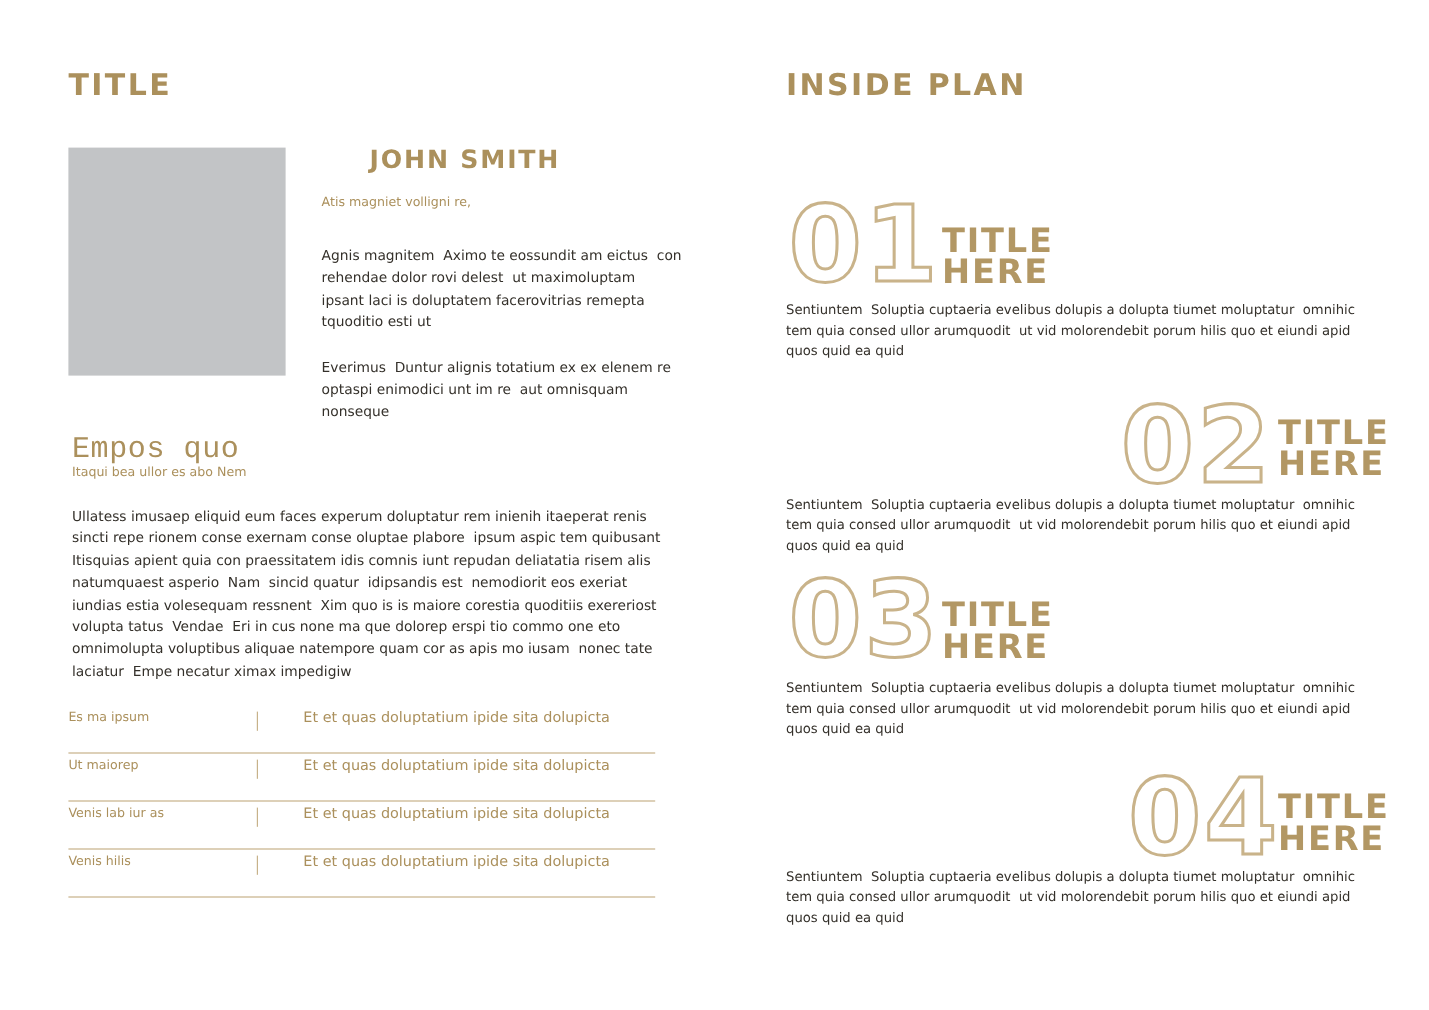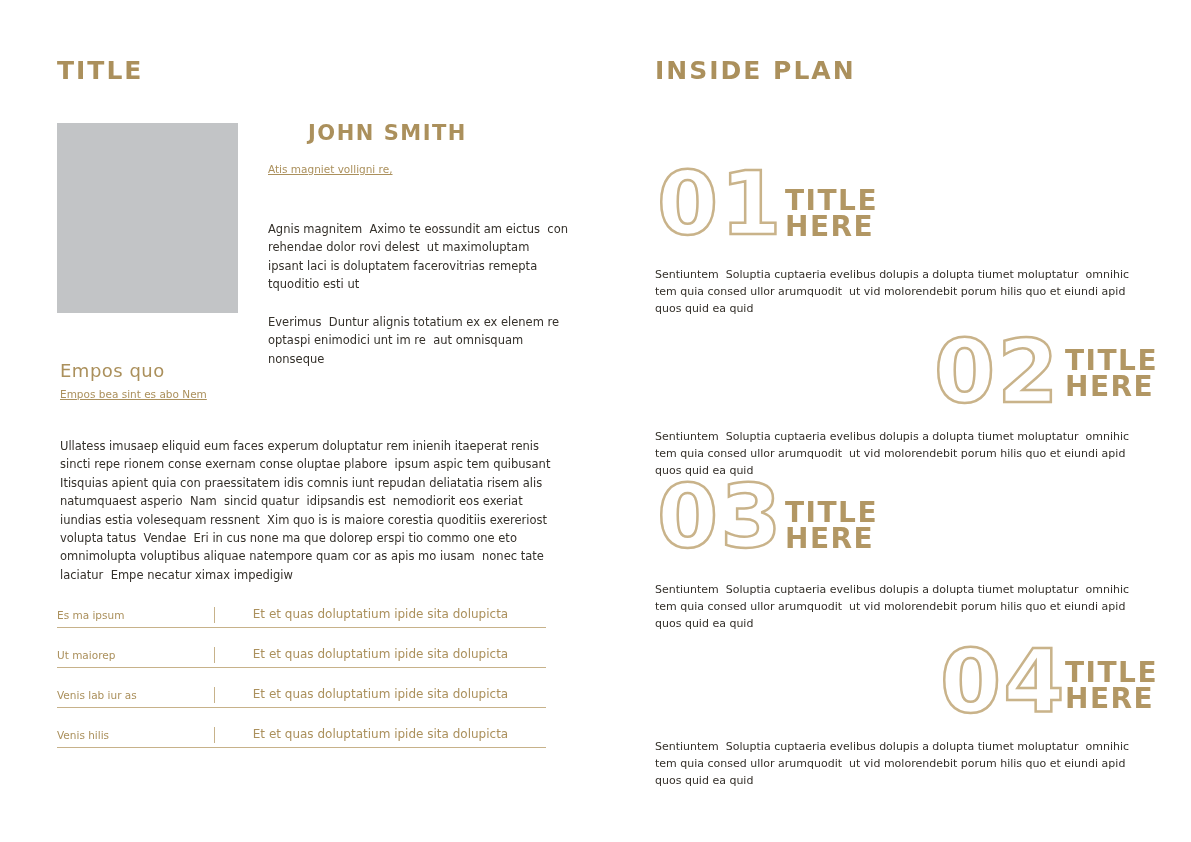--- a/index.html
+++ b/index.html
@@ -13,43 +13,43 @@
   .abs { position:absolute; }
 
   
   .page-title {
     font-size:25px; font-weight:bold; color:#ab905c; letter-spacing:2px;
   }
   .author-name {
     font-size:21px; font-weight:bold; color:#ab905c; letter-spacing:1.5px;
   }
   .small-accent {
-    font-size:10.5px; color:#ab905c;text-decoration:underline;
+    font-size:10.5px; color:#ab905c;
   }
   .section-heading {
-    font-size:18px; color:#ab905c; letter-spacing:0.5px;
+    font-size:25px; color:#ab905c; letter-spacing:0.5px;font-family:Liberation Mono, monospace;
   }
 
   
   .body-text {
-    font-size:11.5px; line-height:1.6; color:#34302a; white-space:pre-wrap;margin-top:16px;
+    font-size:11.5px; line-height:1.6; color:#34302a; white-space:pre-wrap;
   }
   .body-text.right { font-size:11px; line-height:1.55; }
 
   
   .photo {
     background:#c2c4c6; width:181px; height:190px;
   }
 
   
   .spec-table { left:57px; top:588px; width:489px; }
   .spec-row {
-    display:flex; align-items:flex-end;
+    display:flex; align-items:center;
     height:40px; box-sizing:border-box;
-    padding-bottom:6px;
+    padding-bottom:20px;
     border-bottom:1.5px solid #c7b28a;
   }
   .spec-label {
     width:157px; font-size:10.5px; color:#ab905c;
   }
   .spec-divider {
     width:1px; height:16px; background:#c7b28a; align-self:flex-end; margin-bottom:-2px;
   }
   .spec-value {
     flex:1; text-align:center; font-size:12px; color:#ab905c;
@@ -80,21 +80,21 @@
 <div class="abs author-name" style="left:268px; top:121px;margin-left:40px;">JOHN SMITH</div>
 
 <div class="abs small-accent" style="left:268px; top:163px;">Atis magniet volligni re,</div>
 
 <div class="abs body-text" style="left:268px; top:204px; width:300px;">Agnis magnitem  Aximo te eossundit am eictus  con rehendae dolor rovi delest  ut maximoluptam ipsant laci is doluptatem facerovitrias remepta tquoditio esti ut</div>
 
 <div class="abs body-text" style="left:268px; top:297px; width:300px;">Everimus  Duntur alignis totatium ex ex elenem re optaspi enimodici unt im re  aut omnisquam nonseque</div>
 
 <div class="abs section-heading" style="left:60px; top:360px;">Empos quo</div>
 
-<div class="abs small-accent" style="left:60px; top:388px;">Empos bea sint es abo  Nem</div>
+<div class="abs small-accent" style="left:60px; top:388px;">Itaqui bea ullor es abo  Nem</div>
 
 <div class="abs body-text" style="left:60px; top:421px; width:506px;">Ullatess imusaep eliquid eum faces experum doluptatur rem inienih itaeperat renis sincti repe rionem conse exernam conse oluptae plabore  ipsum aspic tem quibusant  Itisquias apient quia con praessitatem idis comnis iunt repudan deliatatia risem alis natumquaest asperio  Nam  sincid quatur  idipsandis est  nemodiorit eos exeriat iundias estia volesequam ressnent  Xim quo is is maiore corestia quoditiis exereriost volupta tatus  Vendae  Eri in cus none ma que dolorep erspi tio commo one eto omnimolupta voluptibus aliquae natempore quam cor as apis mo iusam  nonec tate laciatur  Empe necatur ximax impedigiw</div>
 
 <div class="abs spec-table">
   <div class="spec-row">
     <div class="spec-label">Es ma ipsum</div>
     <div class="spec-divider"></div>
     <div class="spec-value">Et et quas doluptatium ipide sita dolupicta</div>
   </div>
   <div class="spec-row">

